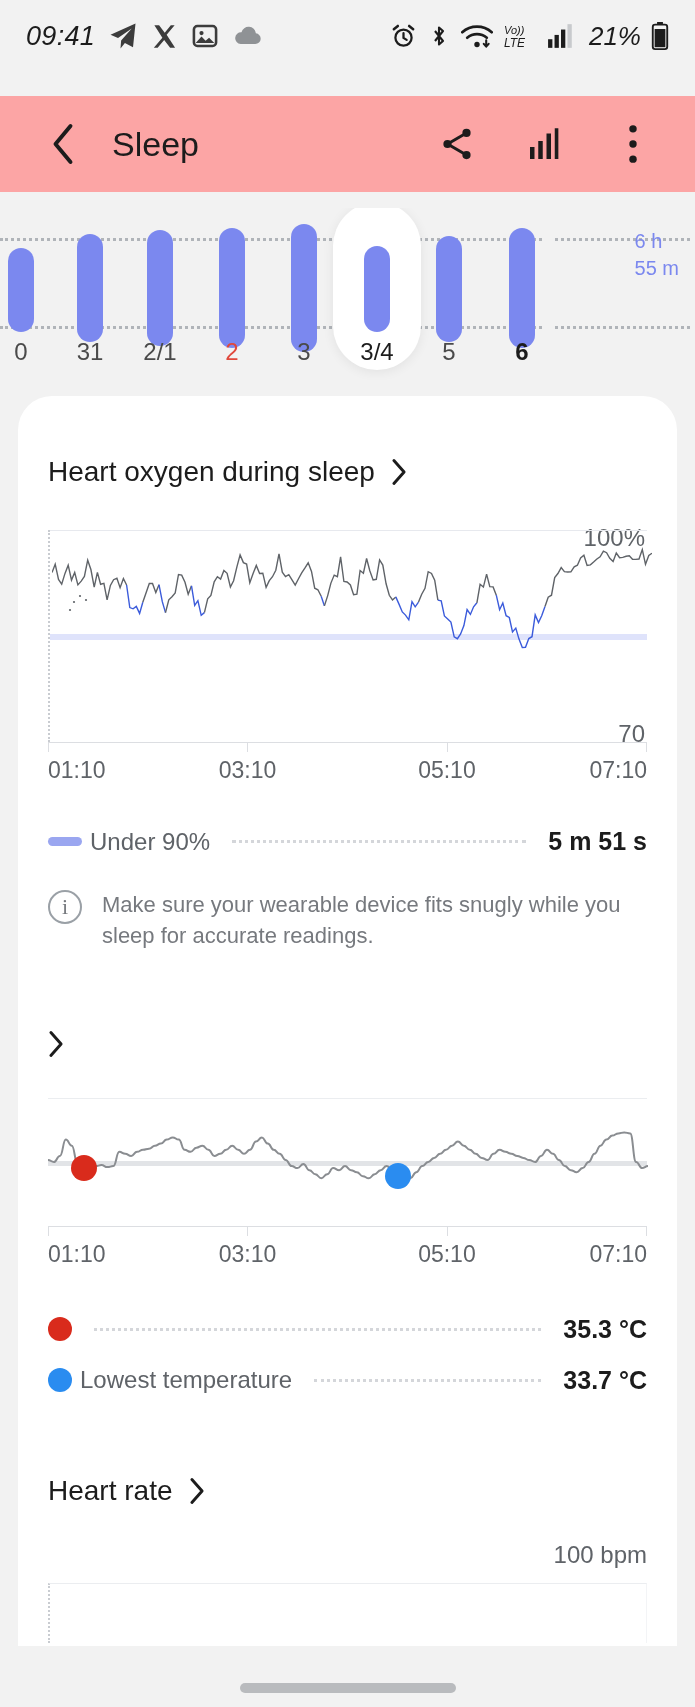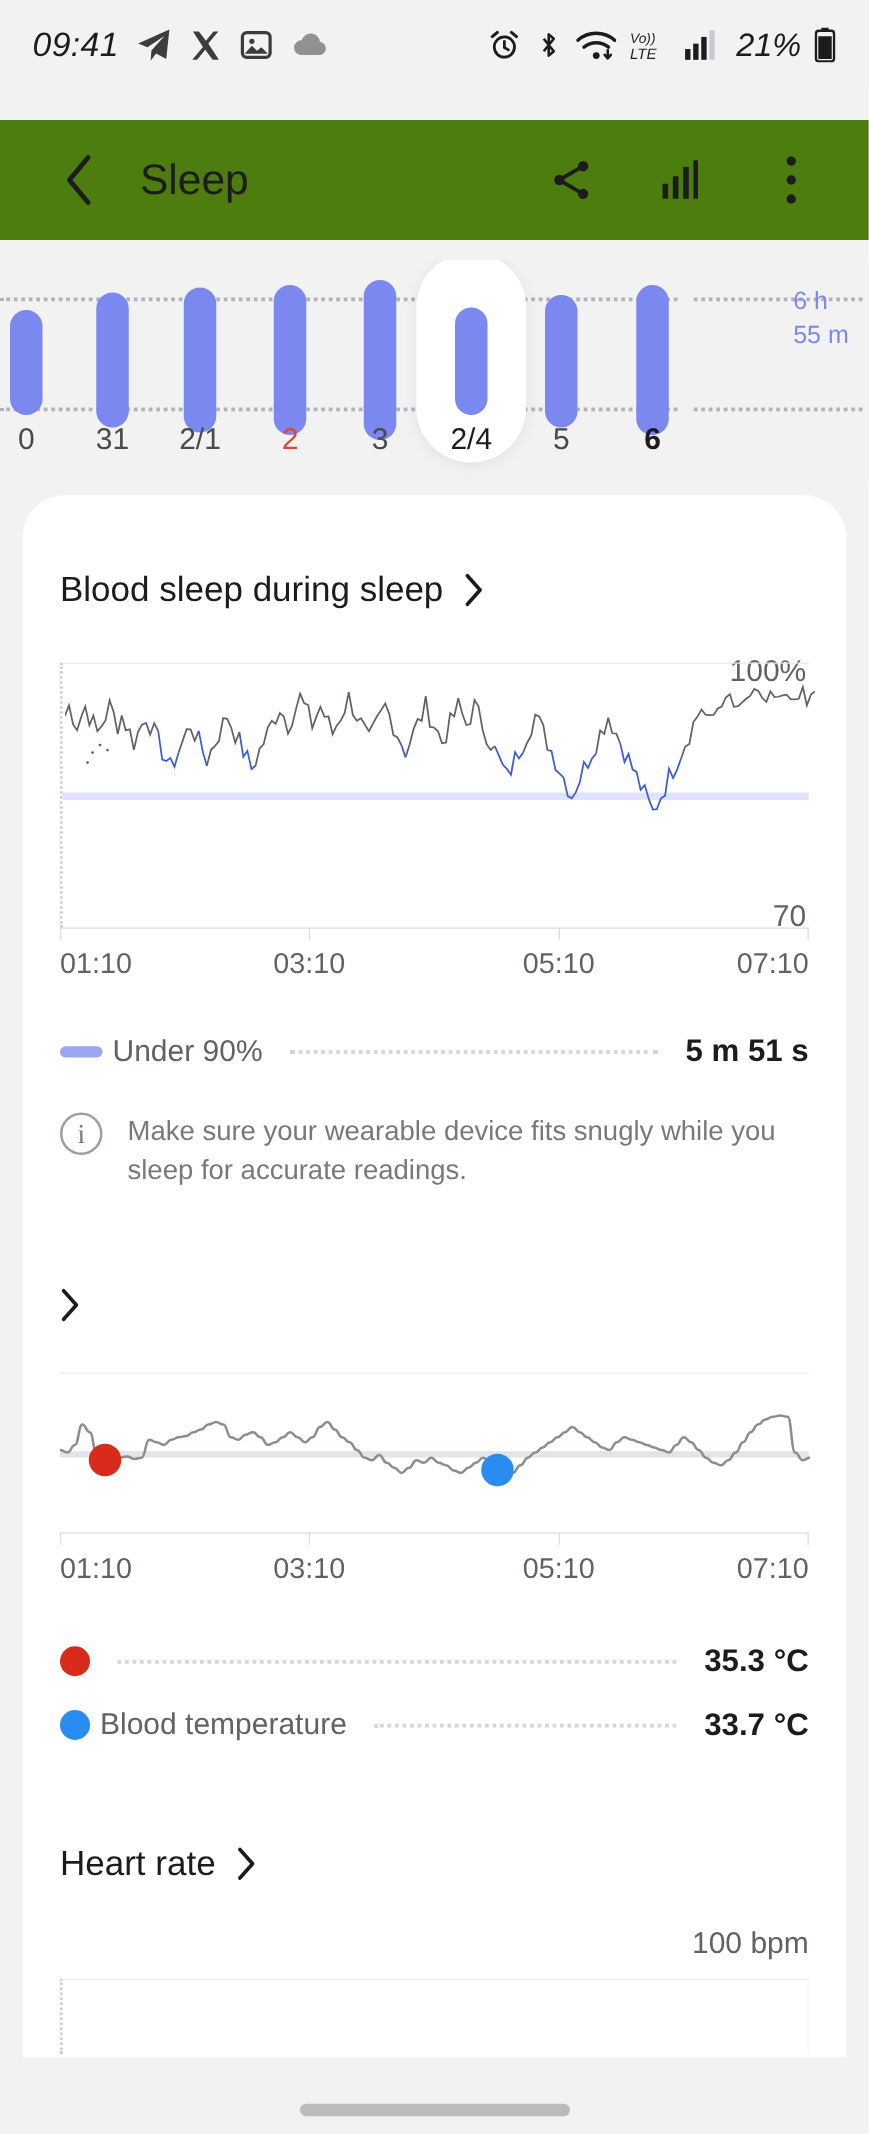--- a/index.html
+++ b/index.html
@@ -20,21 +20,21 @@
   }
   .sb-left{ display:flex; align-items:center; gap:13px; }
   .sb-time{ font-size:27px; color:#1c1c1c; letter-spacing:.3px; font-weight:400;}
   .sb-right{ display:flex; align-items:center; gap:10px; }
   .sb-pct{ font-size:26px; color:#1c1c1c; margin-left:4px;}
   .ico{ display:inline-block; line-height:0; }
 
   
   .header{
     position:absolute; top:96px; left:0; width:695px; height:96px;
-    display:flex; align-items:center; padding:0 40px; background:#4d7c0f;
+    display:flex; align-items:center; padding:0 40px; background:#fca5a5;
   }
   .back-btn{ width:46px; height:46px; display:flex; align-items:center; justify-content:center; }
   .title{ font-size:34px; color:#1c1c1c; margin-left:26px; flex:1; }
   .hdr-actions{ display:flex; align-items:center; gap:44px; }
   .hdr-btn{ width:44px; height:44px; display:flex; align-items:center; justify-content:center;}
 
   
   .barstrip{
     position:absolute; top:208px; left:0; width:695px; height:180px;
     background:#f2f2f2; overflow:hidden;
@@ -285,30 +285,30 @@
     <div>6 h</div>
     <div>55 m</div>
   </div>
 </div>
 <div class="daylabels" id="daylabels-host">
     <div class="daylabel" style="left: 21px;">0</div>
     <div class="daylabel" style="left: 90px;">31</div>
     <div class="daylabel" style="left: 160px;">2/1</div>
     <div class="daylabel red" style="left: 232px;">2</div>
     <div class="daylabel" style="left: 304px;">3</div>
-    <div class="daylabel selected" style="left: 377px;">2/4</div>
+    <div class="daylabel selected" style="left: 377px;">3/4</div>
     <div class="daylabel" style="left: 449px;">5</div>
     <div class="daylabel bold" style="left: 522px;">6</div>
   </div>
 
 <div class="sheet">
   <div class="sheet-inner" style="padding-top:60px;">
 
     <div class="section-head">
-      <span>Blood sleep during sleep</span>
+      <span>Heart oxygen during sleep</span>
       <span class="chev-right">
         <svg width="16" height="28" viewBox="0 0 12 22">
             <path d="M2 2l8 9-8 9" stroke="#1c1c1c" stroke-width="2.3" fill="none" stroke-linecap="round" stroke-linejoin="round"></path>
           </svg>
       </span>
     </div>
 
     <div class="spo2-wrap">
       <div class="axis-top-label">100%</div>
       <div class="plot" style="margin-top:42px;height:212px;">
@@ -393,21 +393,21 @@
       <div class="xlab last">07:10</div>
     </div>
 
     <div class="legend-row" style="margin-top:34px;">
       <div class="legend-dot" style="background:#d92b1c;"></div>
       <div class="leader"></div>
       <div class="legend-value">35.3 °C</div>
     </div>
     <div class="legend-row" style="margin-top:22px;">
       <div class="legend-dot" style="background:#2a8cf0;"></div>
-      <div class="legend-label">Blood temperature</div>
+      <div class="legend-label">Lowest temperature</div>
       <div class="leader"></div>
       <div class="legend-value">33.7 °C</div>
     </div>
 
     <div class="section-head" style="margin-top:80px;">
       <span>Heart rate</span>
       <span class="chev-right">
         <svg width="16" height="28" viewBox="0 0 12 22">
             <path d="M2 2l8 9-8 9" stroke="#1c1c1c" stroke-width="2.3" fill="none" stroke-linecap="round" stroke-linejoin="round"></path>
           </svg>

